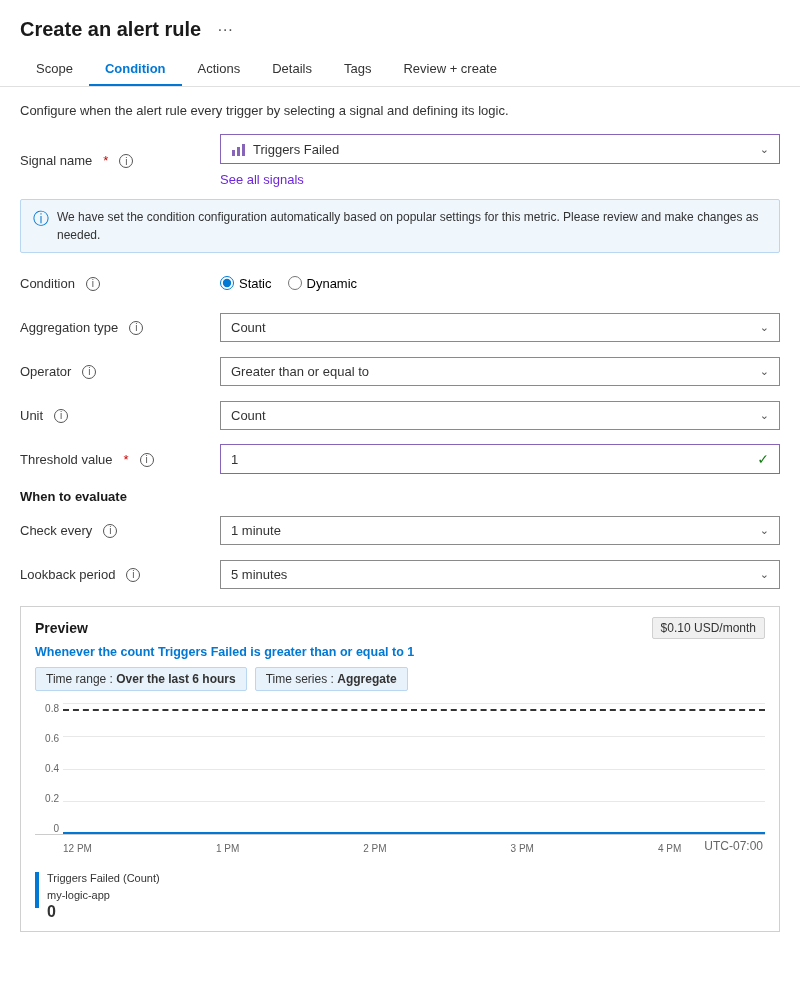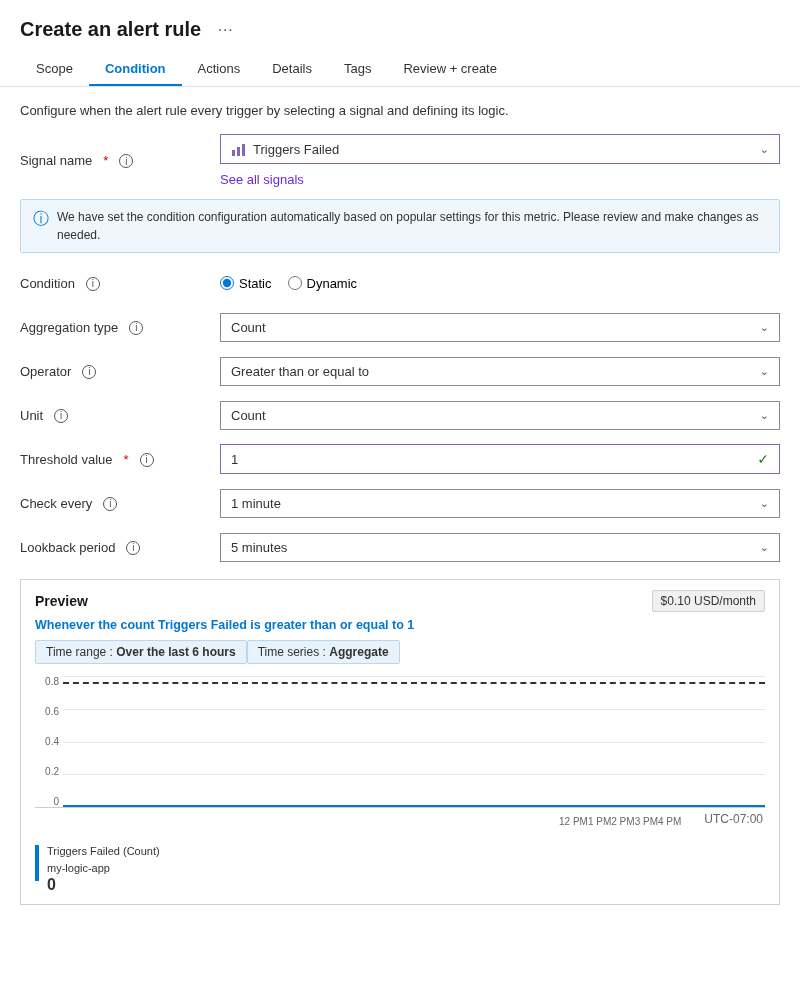--- a/index.html
+++ b/index.html
@@ -229,20 +229,21 @@
       padding: 0 14px 8px 14px;
       font-size: 12.5px;
       color: #333;
     }
     .preview-description span {
       color: #0078d4;
       font-weight: 600;
     }
     .preview-tags {
       display: flex;
+      gap: 8px;
       padding: 0 14px 8px 14px;
     }
     .preview-tag {
       background: #e8f2fb;
       border: 1px solid #bad7f2;
       padding: 4px 10px;
       font-size: 12px;
       color: #333;
       border-radius: 2px;
     }
@@ -299,21 +300,21 @@
     .chart-baseline {
       position: absolute;
       bottom: 0;
       left: 28px;
       right: 0;
       height: 2px;
       background: #0078d4;
     }
     .x-axis-labels {
       display: flex;
-      justify-content: flex-end;
+      justify-content: space-between;
       padding: 4px 0 0 28px;
       font-size: 10px;
       color: #666;
     }
     .timezone-label {
       text-align: center;
       font-size: 12px;
       color: #666;
       padding-right: 2px;
       margin-left: 23px;
@@ -464,20 +465,21 @@
         <span class="info-icon">i</span>
       </div>
       <div class="form-control">
         <div class="threshold-value-input">
           <input type="text" value="1" style="border: none; outline: none; flex: 1 1 0%; font-size: 13px; color: rgb(51, 51, 51);">
           <span class="check-icon">✓</span>
         </div>
       </div>
     </div>
 
+    <div class="section-title">When to evaluate</div>
 
     <div class="form-row">
       <div class="form-label">
         <span>Check every</span>
         <span class="info-icon">i</span>
       </div>
       <div class="form-control">
         <div class="select-box">
           <span>1 minute</span>
           <span class="chevron">⌄</span>

